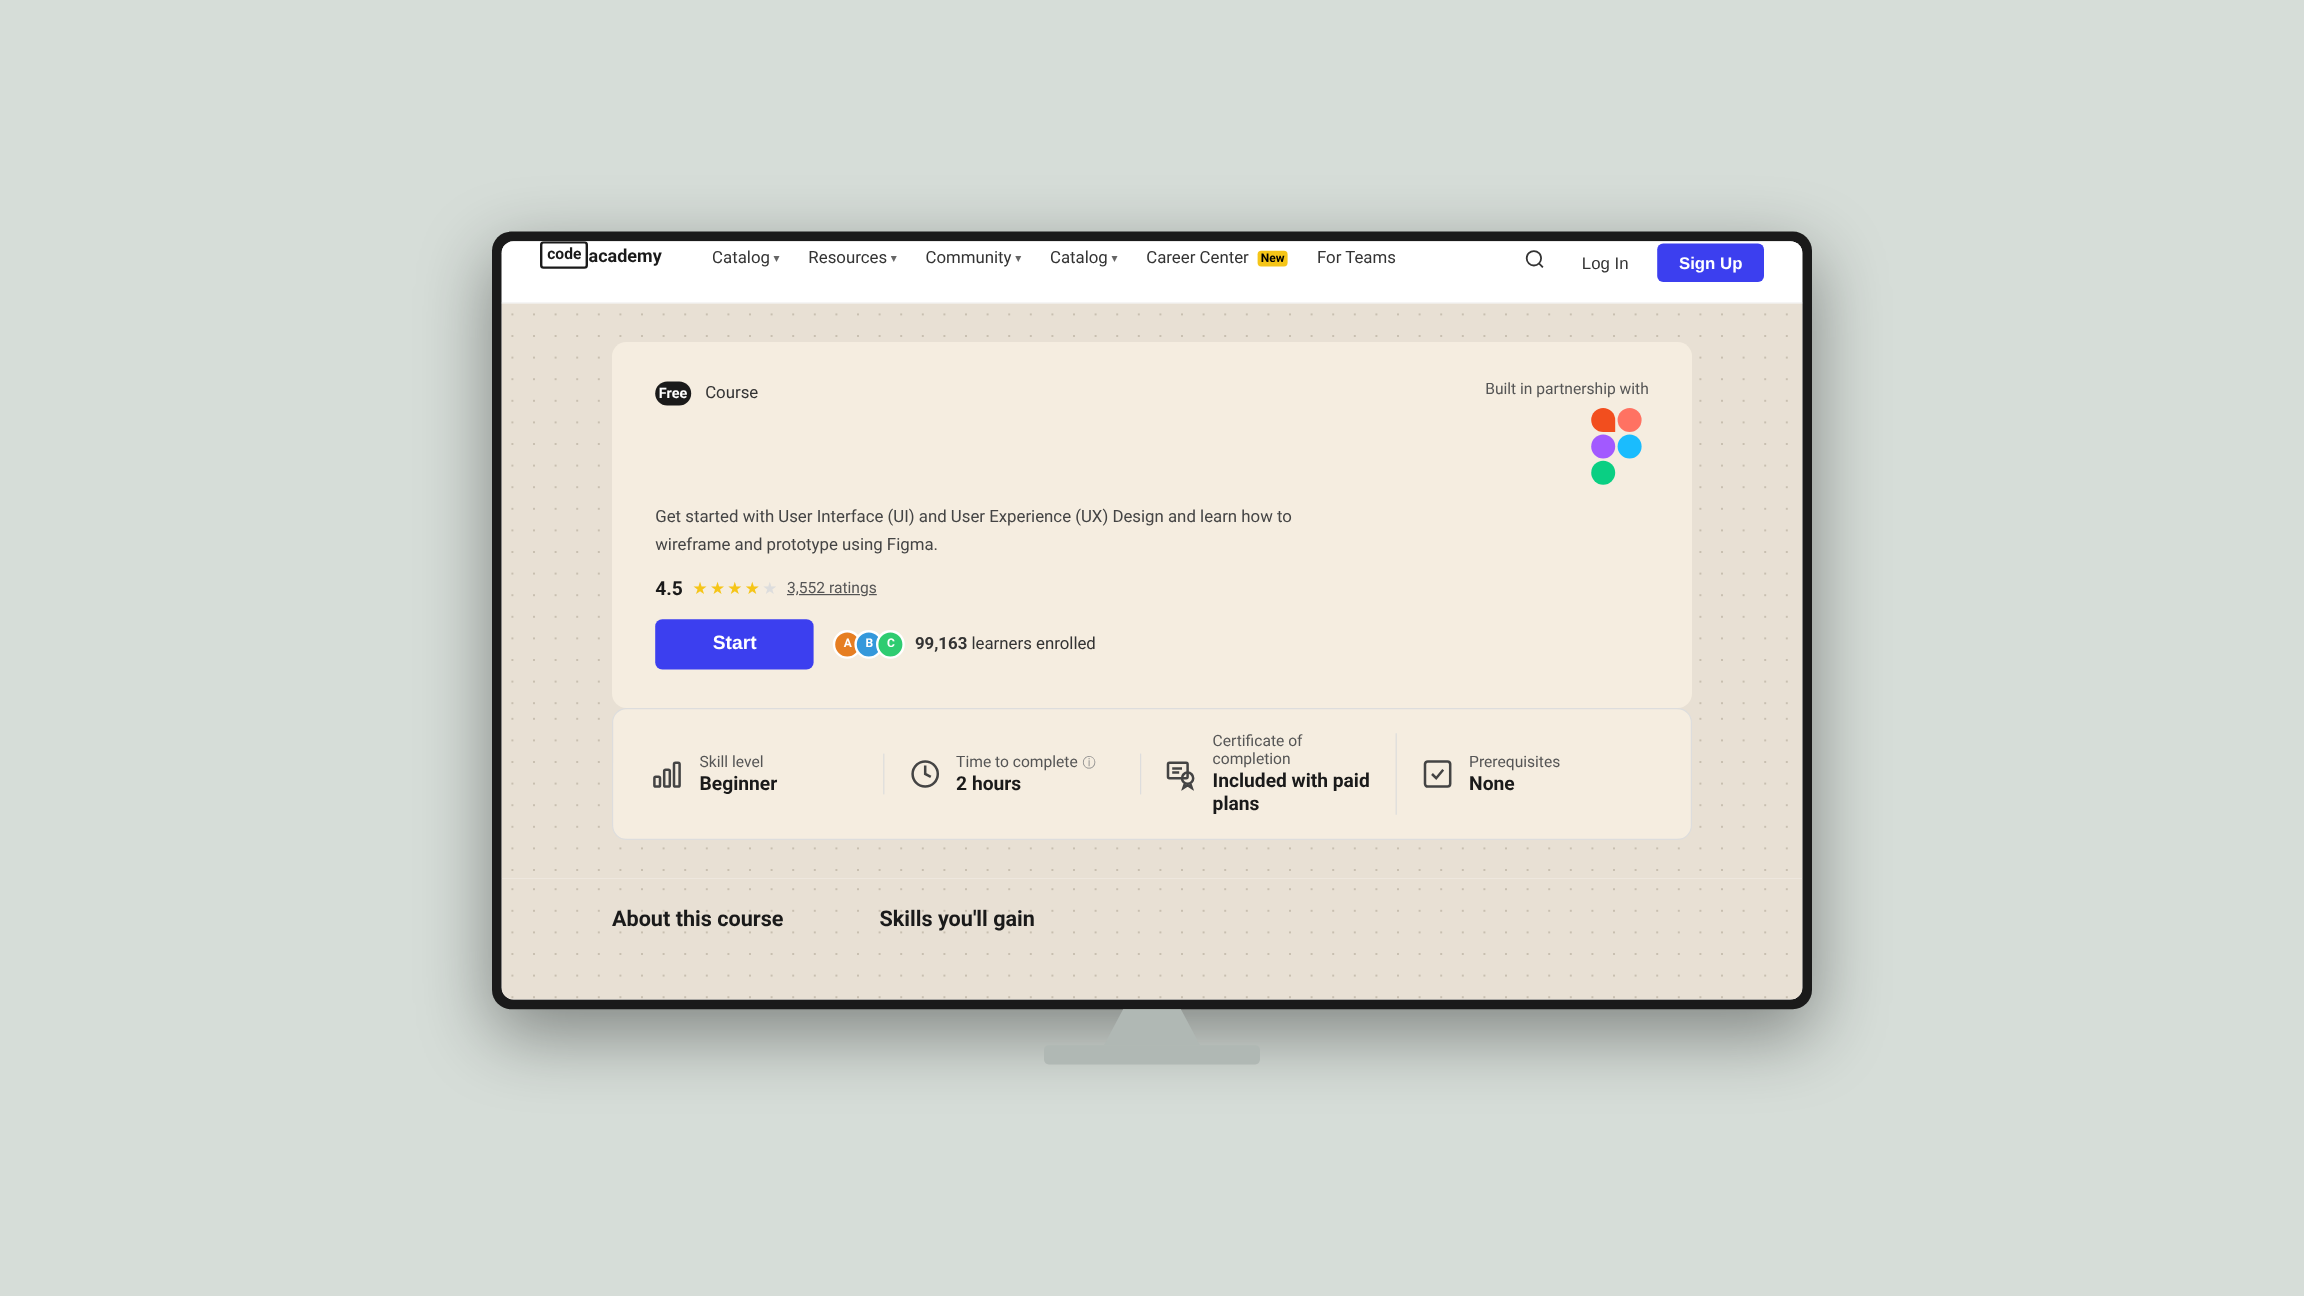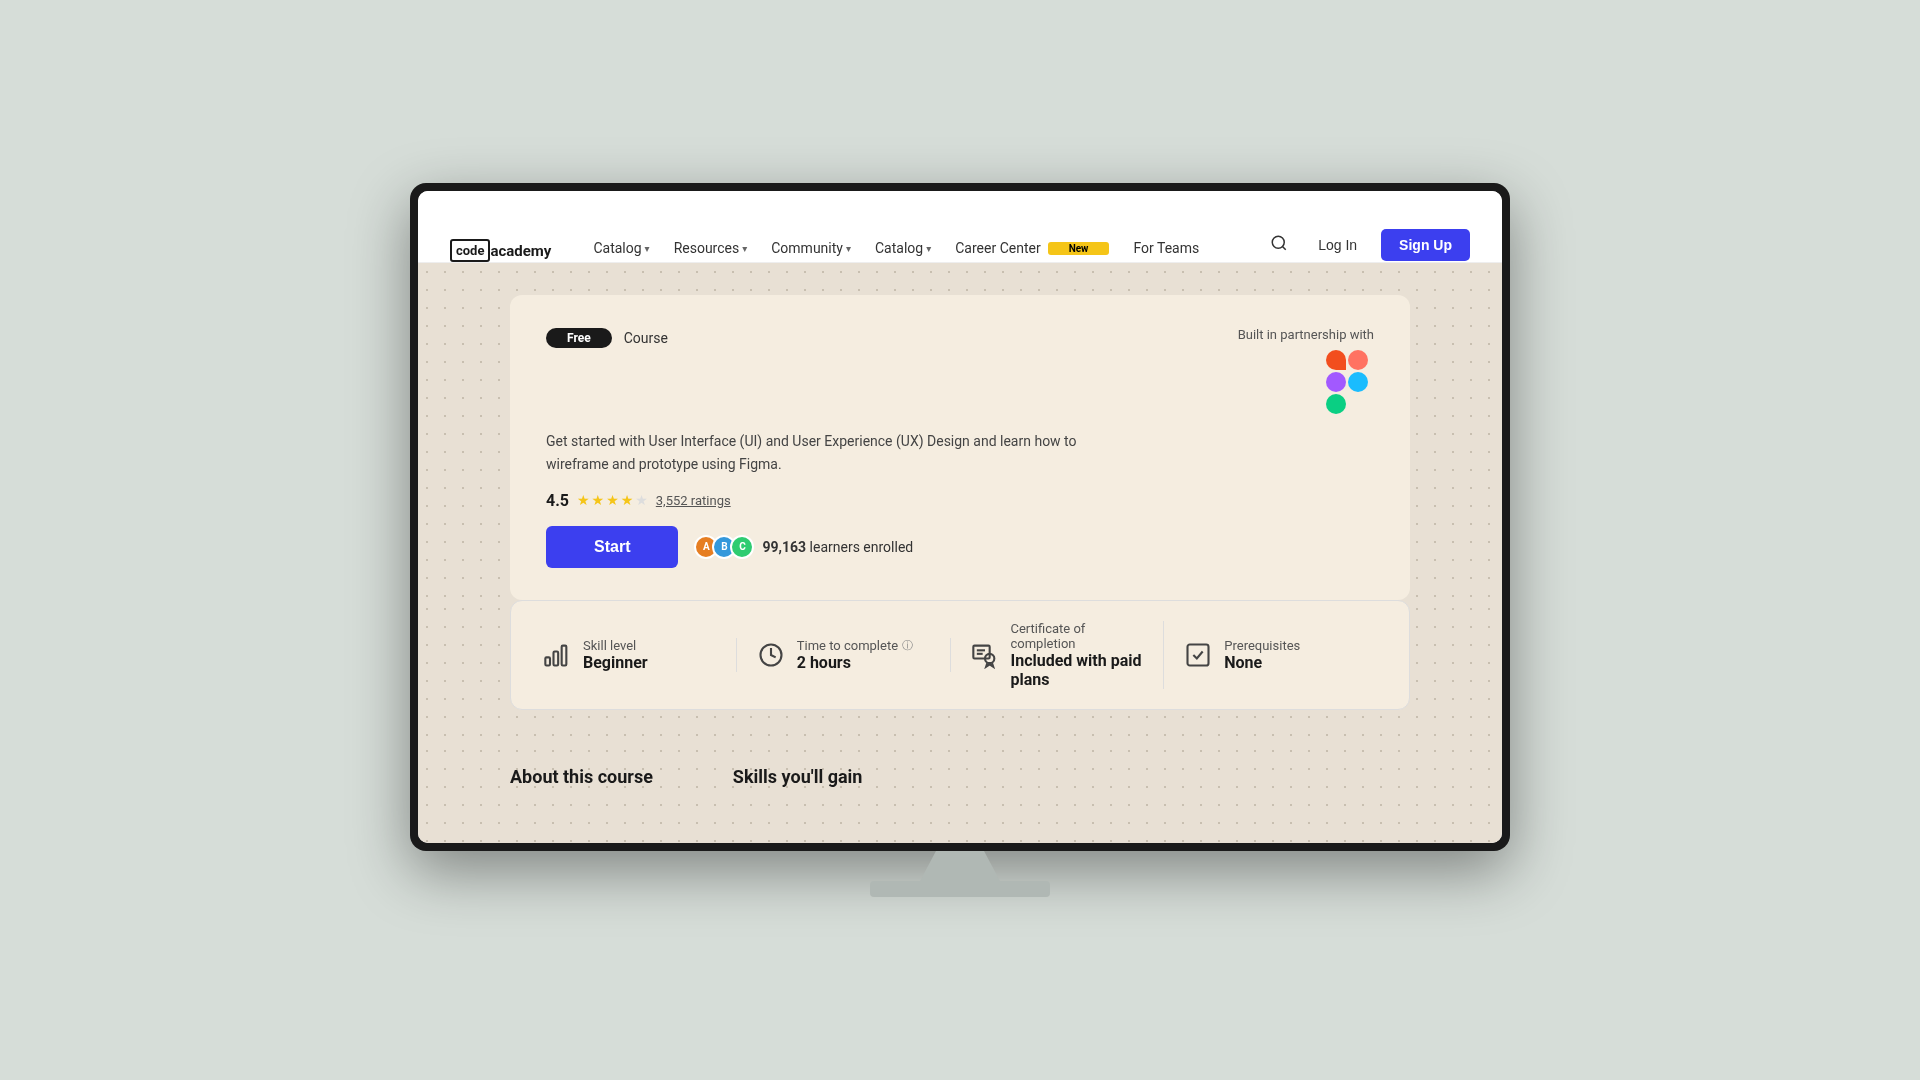--- a/index.html
+++ b/index.html
@@ -25,23 +25,23 @@
     .monitor-screen {
       background: #fff;
       border-radius: 10px;
       overflow: hidden;
     }
 
     
     .nav {
       background: #fff;
       display: flex;
-      align-items: flex-end;
+      align-items: flex-start;
       padding: 0 32px;
-      height: 72px;
+      height: 52px;
       border-bottom: 1px solid #eee;
       gap: 24px;
     }
 
     .logo {
       display: flex;
       align-items: center;
       font-size: 15px;
       font-weight: 700;
       color: #1a1a1a;
@@ -81,21 +81,21 @@
     .nav-item .chevron {
       font-size: 10px;
       color: #666;
     }
 
     .new-badge {
       background: #f5c518;
       color: #000;
       font-size: 10px;
       font-weight: 700;
-      padding: 1px 21px;
+      padding: 1px 3px;
       border-radius: 3px;
       margin-left: 4px;
     }
 
     .nav-actions {
       display: flex;
       align-items: center;
       gap: 12px;
     }
 
@@ -153,21 +153,21 @@
       display: flex;
       justify-content: space-between;
       align-items: flex-start;
     }
 
     .free-badge {
       background: #1a1a1a;
       color: #fff;
       font-size: 12px;
       font-weight: 700;
-      padding: 3px 21px;
+      padding: 3px 3px;
       border-radius: 20px;
       display: inline-block;
       margin-right: 8px;
     }
 
     .course-type {
       font-size: 14px;
       color: #333;
       display: inline-block;
       vertical-align: middle;

